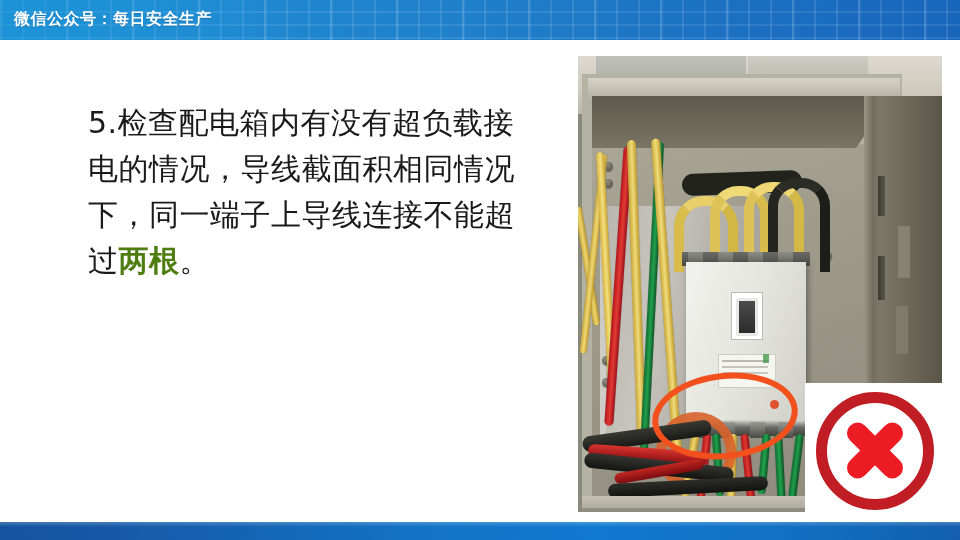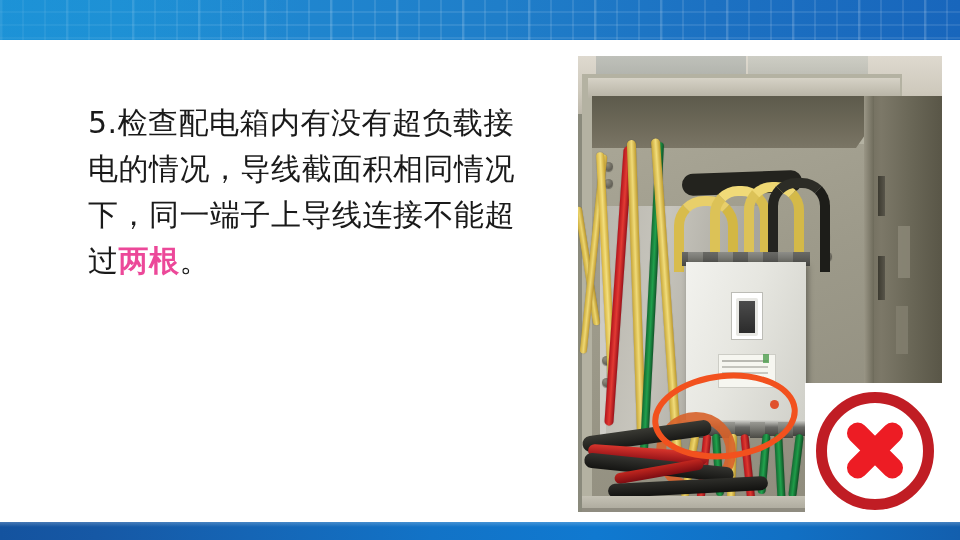--- a/index.html
+++ b/index.html
@@ -90,21 +90,21 @@
   .text-block {
     position: absolute;
     left: 88px; top: 100px;
     width: 450px;
     font-size: 30px;
     line-height: 46px;
     color: #1a1a1a;
     letter-spacing: 0.5px;
   }
   .text-block .hl {
-    color: #ec4899;
+    color: #4d7c0f;
     font-weight: bold;
     text-align: right;
   }
 
   
   .photo {
     position: absolute;
     left: 578px; top: 56px;
     width: 364px; height: 456px;
     overflow: hidden;
@@ -428,20 +428,21 @@
   .x-bar.a { transform: rotate(45deg); }
   .x-bar.b { transform: rotate(-45deg); }
 </style>
 </head>
 <body>
 
 <div class="top-banner">
   <div class="grid-tex"></div>
   <div class="grid-tex2"></div>
   <div class="fade-left"></div>
+  <div class="banner-title">微信公众号：每日安全生产</div>
 </div>
 
 <div class="text-block">
   <span>5.检查配电箱内有没有超负载接电的情况，导线截面积相同情况下，同一端子上导线连接不能超过</span><span class="hl">两根</span><span>。</span>
 </div>
 
 <div class="photo">
   <div class="p-wall"></div>
   <div class="p-wall-tile"></div>
   <div class="p-wall-tile2"></div>

